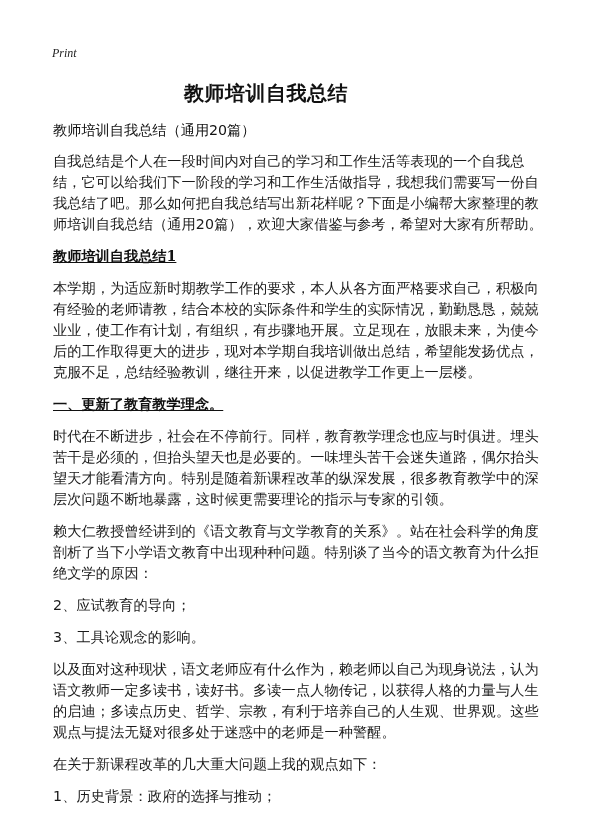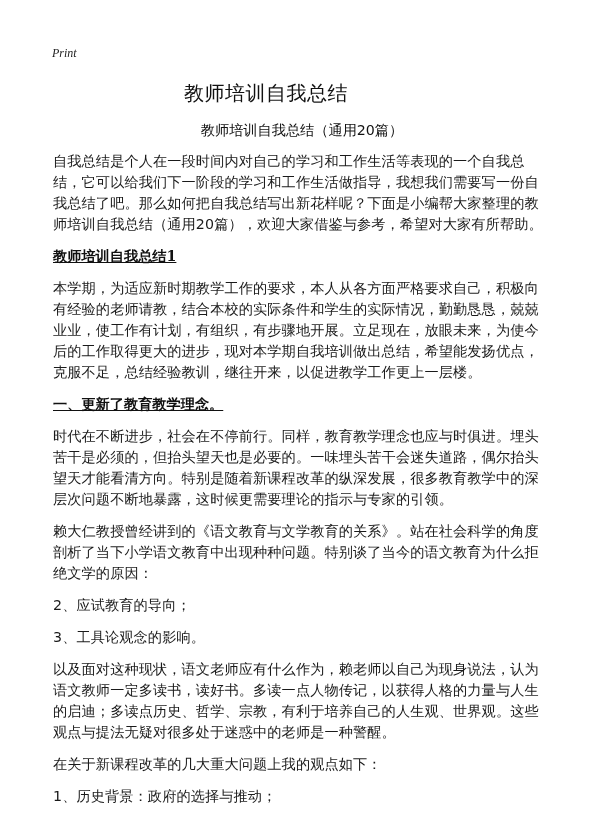--- a/index.html
+++ b/index.html
@@ -1,22 +1,22 @@
 <!DOCTYPE html>
 <html><head>
 <meta charset="utf-8">
 <style>
   html, body { margin: 0; padding: 0; background: #ffffff; }
   body { width: 600px; height: 828px; overflow: hidden; position: relative; color: #111; font-family: "DejaVu Sans", "Liberation Sans", sans-serif; }
   .print { position: absolute; left: 52px; top: 46px; font-family: "Liberation Serif", "DejaVu Serif", serif; font-size: 12px; color: #222; font-style: italic; }
-  .title { position: absolute; left: 0; width: 532px; top: 80px; text-align: center; font-size: 20px; font-weight: normal; color: #111; letter-spacing: 0.5px; }
+  .title { position: absolute; left: 0; width: 532px; top: 80px; text-align: center; font-size: 20px; font-weight: bold; color: #111; letter-spacing: 0.5px; }
   .content { position: absolute; left: 53px; width: 498px; top: 120px; }
   .p { font-size: 14.2px; line-height: 21px; margin: 0 0 11px 0; color: #1a1a1a; letter-spacing: 0.1px; }
   .h { font-size: 14.2px; line-height: 21px; margin: 0 0 11px 0; font-weight: bold; color: #111; font-family: "DejaVu Serif", "Liberation Serif", serif; text-decoration: underline; }
-  .subtitle { font-size: 14.2px; line-height: 21px; margin: 0 0 10px 0; text-align: center; }
+  .subtitle { font-size: 14.2px; line-height: 21px; margin: 0 0 10px 0; }
 </style>
 </head>
 <body>
 
 <div class="print">Print</div>
 
 <div class="title">教师培训自我总结</div>
 
 <div class="content">
   <p class="subtitle">教师培训自我总结（通用20篇）</p>

